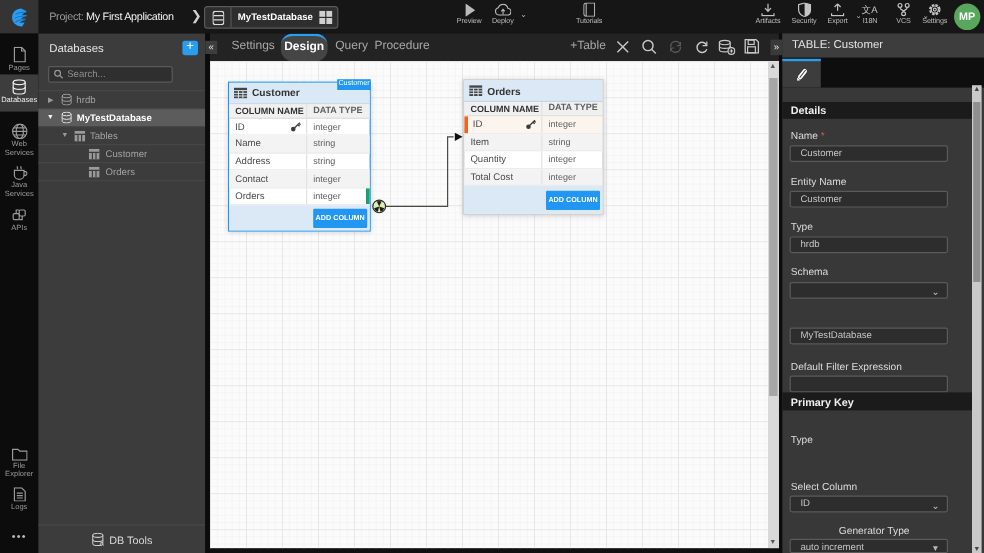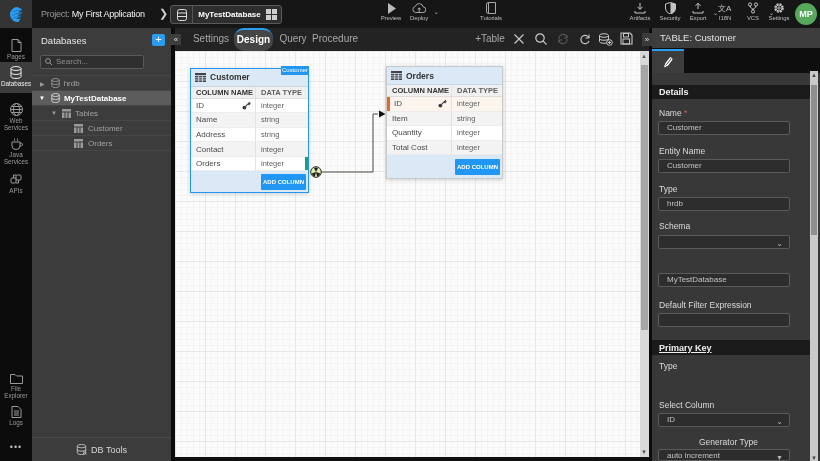--- a/index.html
+++ b/index.html
@@ -49,21 +49,21 @@
  linear-gradient(90deg,#f4f4f6 1px,transparent 1px);
 background-size:30px 30px,30px 30px,6px 6px,6px 6px;
 overflow:hidden;}
 #botstrip{left:175px;top:457px;width:474px;height:4px;background:#101010;}
 
 .vsb{position:absolute;background:#d9d9d9;}
 .vsb .thumb{position:absolute;left:1px;background:#a6a6a6;}
 
 .card{position:absolute;background:#fff;font-size:8px;color:#4a4a4a;box-shadow:0 1px 4px rgba(0,0,0,0.18);}
 .card .hdr{height:18px;background:#dbe8f5;display:flex;align-items:center;padding-left:4px;color:#333;font-size:8.5px;font-weight:bold;border-bottom:1px solid #c8d6e4;}
-.card .cols{height:12px;background:#f0f0f0;display:flex;font-weight:bold;color:#333;font-size:7.5px;border-bottom:1px solid #ddd;}
+.card .cols{height:12px;background:#f0f0f0;display:flex;font-weight:bold;color:#333;font-size:7.5px;border-bottom:1px solid #ddd;align-items:flex-end;}
 .card .row{height:14.6px;display:flex;align-items:center;border-bottom:1px solid #ececec;position:relative;}
 .card .row:nth-child(even){background:#f3f3f3;}
 .card .c1{width:65px;padding-left:5px;display:flex;align-items:center;border-right:1px solid #e2e2e2;height:100%;}
 .card .c2{padding-left:5px;color:#5f5f5f;font-size:7.5px;}
 .card .ftr{height:21px;background:#dbe8f5;position:relative;}
 .addcol{position:absolute;right:2px;top:3px;width:45px;height:16px;background:#2196f3;color:#fff;font-size:6px;font-weight:bold;text-align:center;line-height:16px;border-radius:1px;}
 #badge{left:281px;top:66px;width:28px;height:9px;background:#2196f3;color:#fff;font-size:6px;line-height:9px;text-align:center;}
 
 #rpanel{left:652px;top:28px;width:168px;height:433px;background:#383838;}
 #rphead{left:652px;top:28px;width:168px;height:20px;background:#3d3d3d;color:#e4e4e4;font-size:9.5px;line-height:20px;padding-left:8px;}
@@ -445,21 +445,21 @@
 <div class="flabel" style="top:184px;">Type</div>
 <div class="finput" style="top:197px;">hrdb</div>
 <div class="flabel" style="top:221px;">Schema</div>
 <div class="finput fsel" style="top:235px;">
       <span class="car">⌄</span>
     </div>
 <div class="flabel" style="top:259px;margin-top:16px;">Catalog<span class="req"> *</span></div>
 <div class="finput" style="top:273px;">MyTestDatabase</div>
 <div class="flabel" style="top:300px;">Default Filter Expression</div>
 <div class="finput" style="top:313px;"></div>
-<div class="sechdr" style="top:340px;height:15px;text-decoration:underline;">Primary Key</div>
+<div class="sechdr" style="top:327px;height:15px;">Primary Key</div>
 <div class="flabel" style="top:361px;">Type</div>
 <div class="flabel" style="top:400px;">Select Column</div>
 <div class="finput fsel" style="top:413px;">ID<span class="car">⌄</span></div>
 <div class="flabel" style="top:437px;margin-left:40px;">Generator Type</div>
 <div class="finput fsel" style="top:449px;height:12px;">auto increment<span class="car" style="font-size:7px;top:2px;">▼</span></div>
 <div class="abs" id="rsb">
   <div style="position:absolute;top:1px;left:1px;font-size:6px;color:#444;">▲</div>
   <div class="thumb"></div>
   <div style="position:absolute;bottom:0px;left:1px;font-size:6px;color:#444;">▼</div>
 </div>

